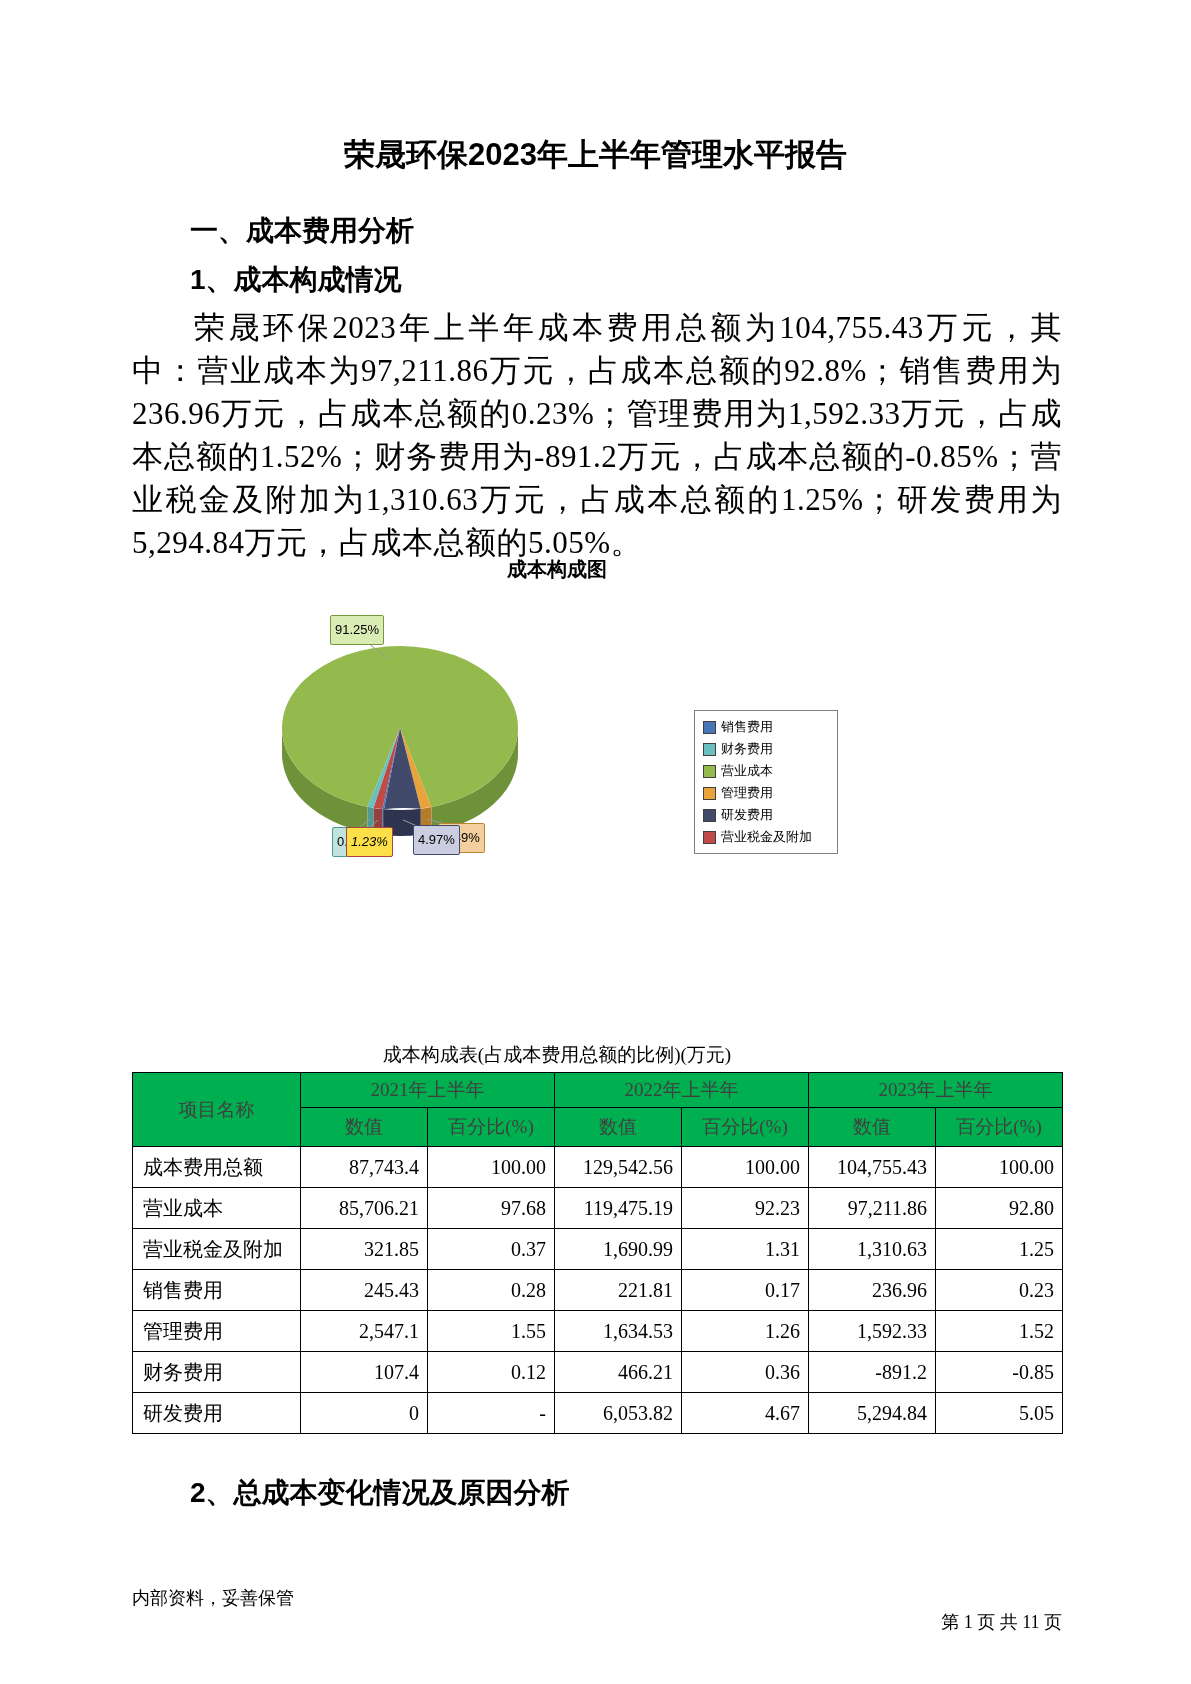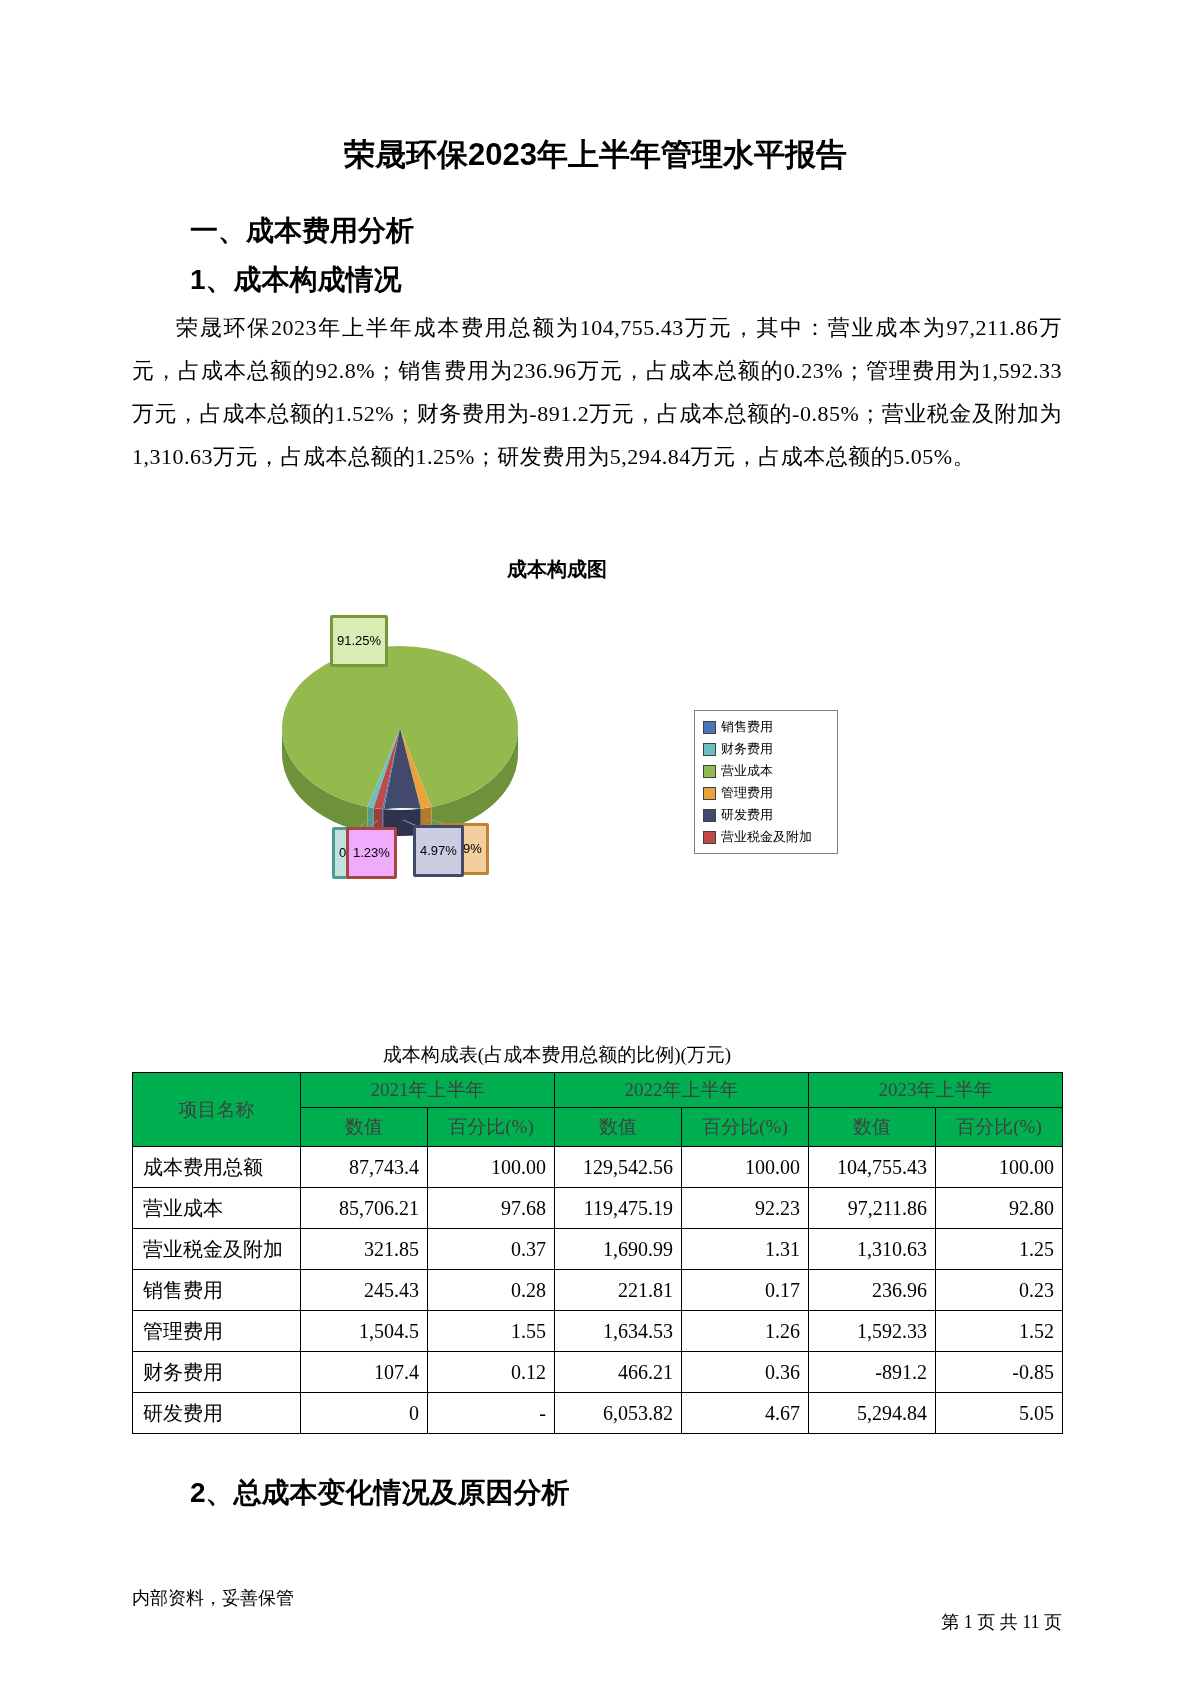--- a/index.html
+++ b/index.html
@@ -5,27 +5,27 @@
   html,body{margin:0;padding:0;background:#888;}
   .page{position:relative;width:1191px;height:1684px;background:#fff;margin:0 auto;
         font-family:"Liberation Serif",serif;color:#000;overflow:hidden;}
   .abs{position:absolute;}
   .doc-title{top:134px;left:0;width:100%;text-align:center;
              font-family:"Liberation Sans",sans-serif;font-weight:bold;font-size:31px;}
   .h-sec{font-family:"Liberation Sans",sans-serif;font-weight:bold;font-size:28px;}
   .h1{left:190px;top:212px;}
   .h11{left:190px;top:261px;}
   .h2{left:190px;top:1474px;}
-  .para{left:132px;top:306px;width:930px;font-size:22px;line-height:43px;
+  .para{left:132px;top:306px;width:930px;font-size:31px;line-height:43px;
         text-align:justify;text-indent:2em;letter-spacing:0.5px;}
   .chart-title{top:556px;left:37px;width:1040px;text-align:center;
                font-family:"Liberation Sans",sans-serif;font-weight:bold;font-size:20px;}
   .pie-svg{left:260px;top:608px;}
   .callout{position:absolute;font-family:"Liberation Sans",sans-serif;font-size:13px;
-           padding:15px 4px;border:3px solid #701a75;border-radius:2px;background:#eee;
+           padding:6px 4px;border:1px solid #701a75;border-radius:2px;background:#eee;
            white-space:nowrap;line-height:16px;}
   .c0{left:330px;top:615px;}
   .c1{left:332px;top:827px;z-index:1;}
   .c2{left:346px;top:827px;z-index:2;}
   .c3{left:413px;top:825px;z-index:4;text-align:right;}
   .c4{left:438px;top:823px;z-index:3;}
   .legend{left:694px;top:710px;width:126px;background:#fff;border:1px solid #7f7f7f;
           padding:7px 8px;display:flex;flex-direction:column;gap:4px;}
   .legend-item{display:flex;align-items:center;gap:5px;}
   .swatch{display:inline-block;width:11px;height:11px;border:1px solid #404040;flex:0 0 auto;}
@@ -79,21 +79,21 @@
       <line x1="97" y1="27" x2="128" y2="50"></line>
       <line x1="110" y1="211" x2="97" y2="221"></line>
       <line x1="118" y1="212" x2="107" y2="222"></line>
       <line x1="143" y1="212" x2="157" y2="218"></line>
       <line x1="167" y1="211" x2="186" y2="216"></line>
     </g>
   </svg>
 
   <div class="callout c0" style="background: rgb(217, 236, 180); border-color: rgb(119, 151, 60);">91.25%</div>
   <div class="callout c1" style="background: rgb(194, 226, 223); border-color: rgb(78, 155, 148);">0.84%</div>
-  <div class="callout c2" style="background: #f0abfc; border-color: rgb(169, 68, 66);">1.23%</div>
+  <div class="callout c2" style="background: #fde047; border-color: rgb(169, 68, 66); font-style: italic;">1.23%</div>
   <div class="callout c4" style="background: rgb(243, 206, 158); border-color: rgb(190, 132, 48);">1.49%</div>
   <div class="callout c3" style="background: rgb(203, 206, 224); border-color: rgb(66, 74, 107);">4.97%</div>
 
   <div class="abs legend">
     <div class="legend-item">
       <span class="swatch" style="background: rgb(72, 118, 182);"></span>
       <span class="legend-label">销售费用</span>
     </div>
     <div class="legend-item">
       <span class="swatch" style="background: rgb(108, 191, 191);"></span>
@@ -177,21 +177,21 @@
         <td class="name">销售费用</td>
         <td class="num">245.43</td>
         <td class="num">0.28</td>
         <td class="num">221.81</td>
         <td class="num">0.17</td>
         <td class="num">236.96</td>
         <td class="num">0.23</td>
       </tr>
       <tr>
         <td class="name">管理费用</td>
-        <td class="num">1,504.5</td>
+        <td class="num">2,547.1</td>
         <td class="num">1.55</td>
         <td class="num">1,634.53</td>
         <td class="num">1.26</td>
         <td class="num">1,592.33</td>
         <td class="num">1.52</td>
       </tr>
       <tr>
         <td class="name">财务费用</td>
         <td class="num">107.4</td>
         <td class="num">0.12</td>

